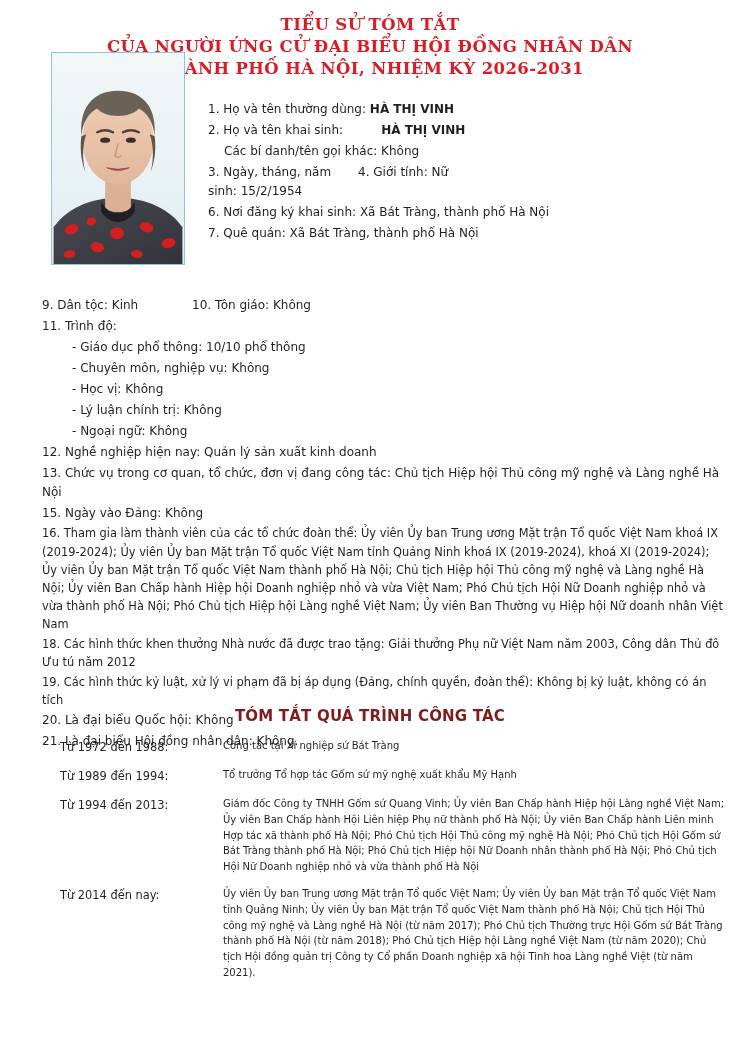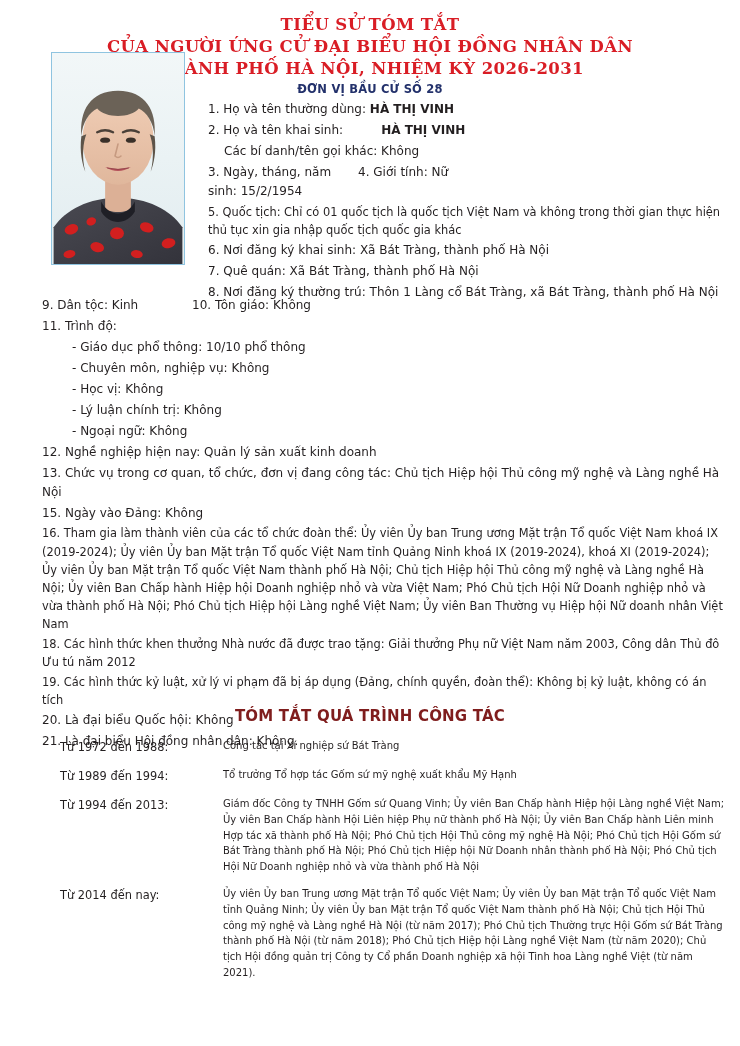--- a/index.html
+++ b/index.html
@@ -132,21 +132,20 @@
 </style>
 </head>
 <body>
 
 <div class="page">
 
   <div class="header">
     <div class="title-line title-1">TIỂU SỬ TÓM TẮT</div>
     <div class="title-line title-2">CỦA NGƯỜI ỨNG CỬ ĐẠI BIỂU HỘI ĐỒNG NHÂN DÂN</div>
     <div class="title-line title-3">THÀNH PHỐ HÀ NỘI, NHIỆM KỲ 2026-2031</div>
-    <div class="subtitle">ĐƠN VỊ BẦU CỬ SỐ 28</div>
   </div>
 
   <div class="photo-frame">
     <svg viewBox="0 0 134 213" preserveAspectRatio="xMidYMid slice">
       <defs>
         <linearGradient id="bg" x1="0" y1="0" x2="0" y2="1">
           <stop offset="0%" stop-color="#f2f7f8"></stop>
           <stop offset="100%" stop-color="#e2edf0"></stop>
         </linearGradient>
         <linearGradient id="skin" x1="0" y1="0" x2="0" y2="1">
@@ -202,24 +201,22 @@
       <b>HÀ THỊ VINH</b>
     </div>
     <div class="line">
       <span>2. Họ và tên khai sinh:</span><span class="name-gap"></span><b>HÀ THỊ VINH</b>
     </div>
     <div class="line indent-1">Các bí danh/tên gọi khác: Không</div>
     <div class="line two-col">
       <span class="col-a">3. Ngày, tháng, năm sinh: 15/2/1954</span>
       <span class="col-b">4. Giới tính: Nữ</span>
     </div>
-    <div class="para">5. Quốc tịch: Chỉ có 01 quốc tịch là quốc tịch Việt Nam và không trong thời gian thực hiện thủ tục xin gia nhập quốc tịch quốc gia khác</div>
     <div class="line">6. Nơi đăng ký khai sinh: Xã Bát Tràng, thành phố Hà Nội</div>
     <div class="line">7. Quê quán: Xã Bát Tràng, thành phố Hà Nội</div>
-    <div class="line">8. Nơi đăng ký thường trú: Thôn 1 Làng cổ Bát Tràng, xã Bát Tràng, thành phố Hà Nội</div>
   </div>
 
   <div class="fields-full">
     <div class="line two-col">
       <span class="col-a">9. Dân tộc: Kinh</span>
       <span class="col-b">10. Tôn giáo: Không</span>
     </div>
     <div class="line">11. Trình độ:</div>
     <div class="line indent-2">- Giáo dục phổ thông: 10/10 phổ thông</div>
     <div class="line indent-2">- Chuyên môn, nghiệp vụ: Không</div>

